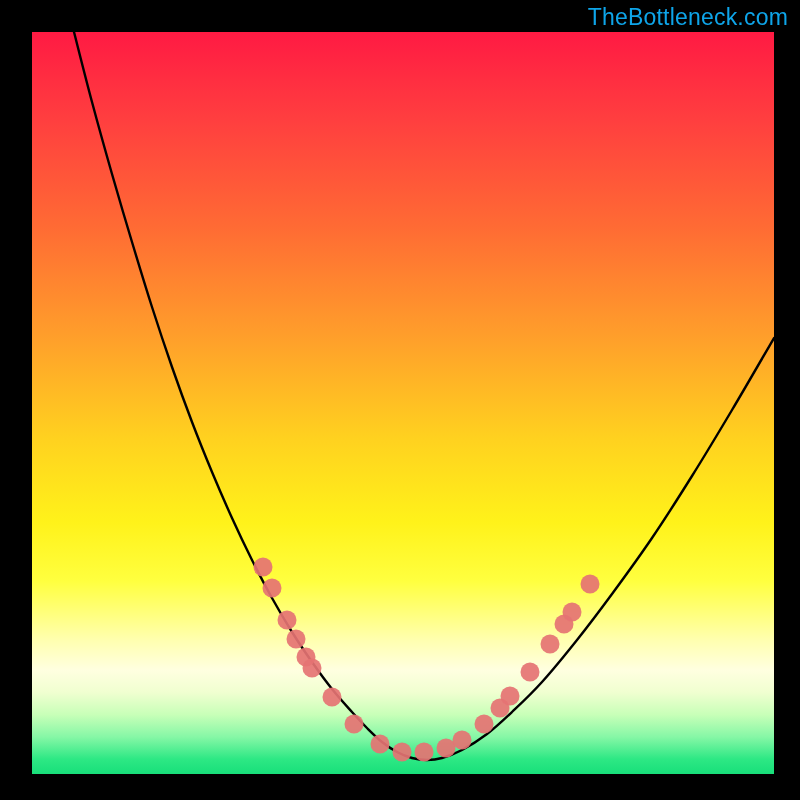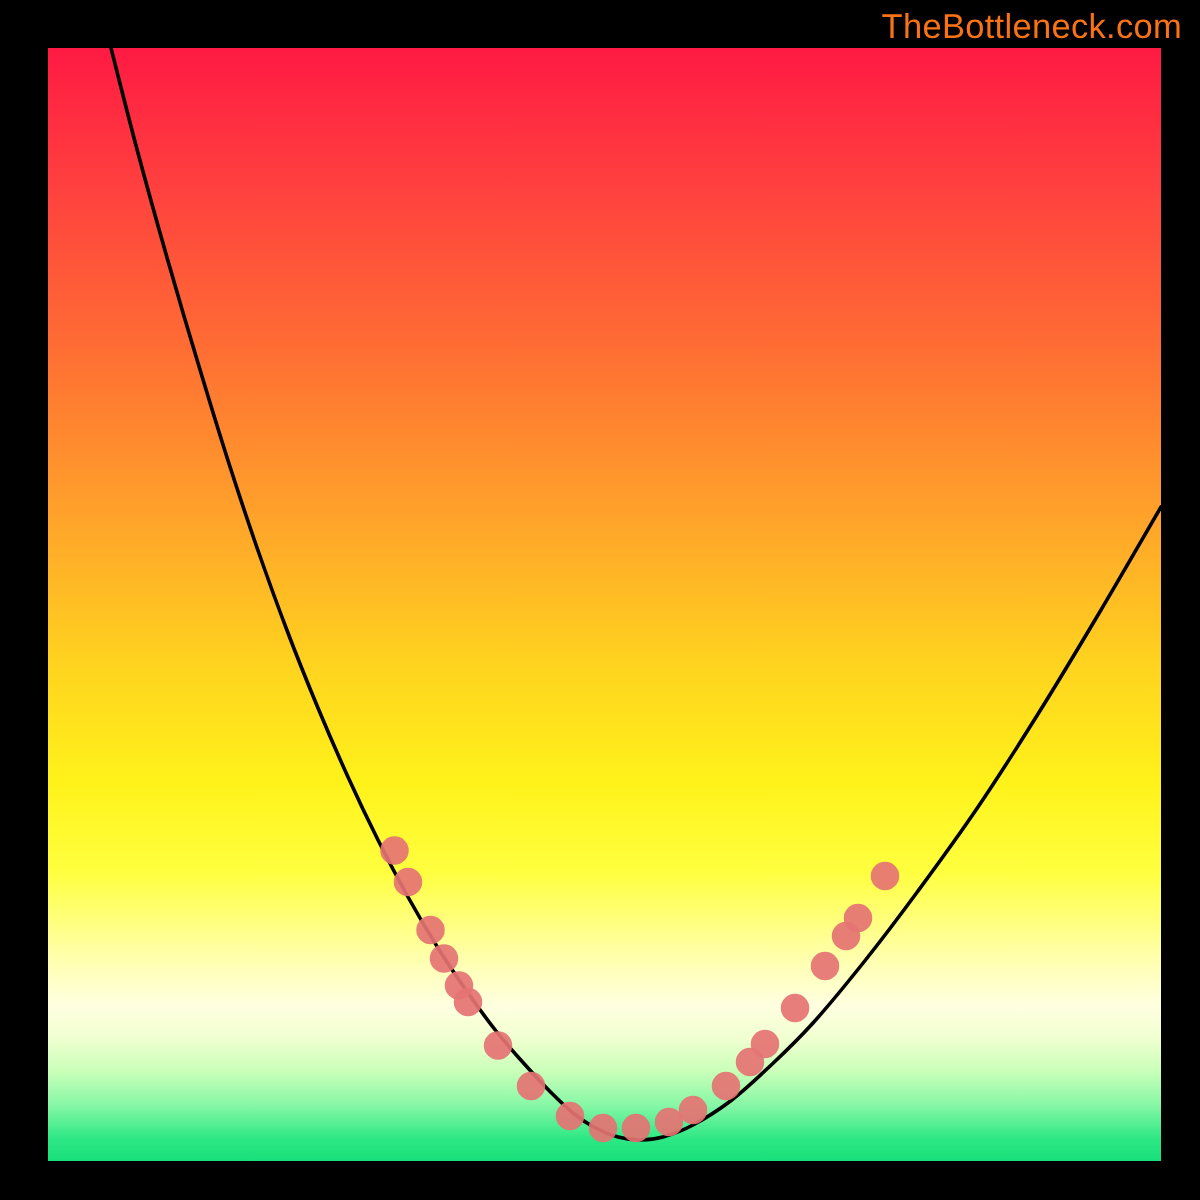--- a/index.html
+++ b/index.html
@@ -14,21 +14,21 @@
   .stage {
     position: relative;
     width: 800px;
     height: 800px;
     background: #000;
   }
   .watermark {
     position: absolute;
     top: 4px;
     right: 12px;
-    color: #f97316;
+    color: #0ea5e9;
     font-size: 23px;
     font-weight: 400;
     letter-spacing: 0.2px;
     z-index: 40;
   }
   .plot-area {
     position: absolute;
     left: 32px;
     top: 32px;
     width: 742px;

